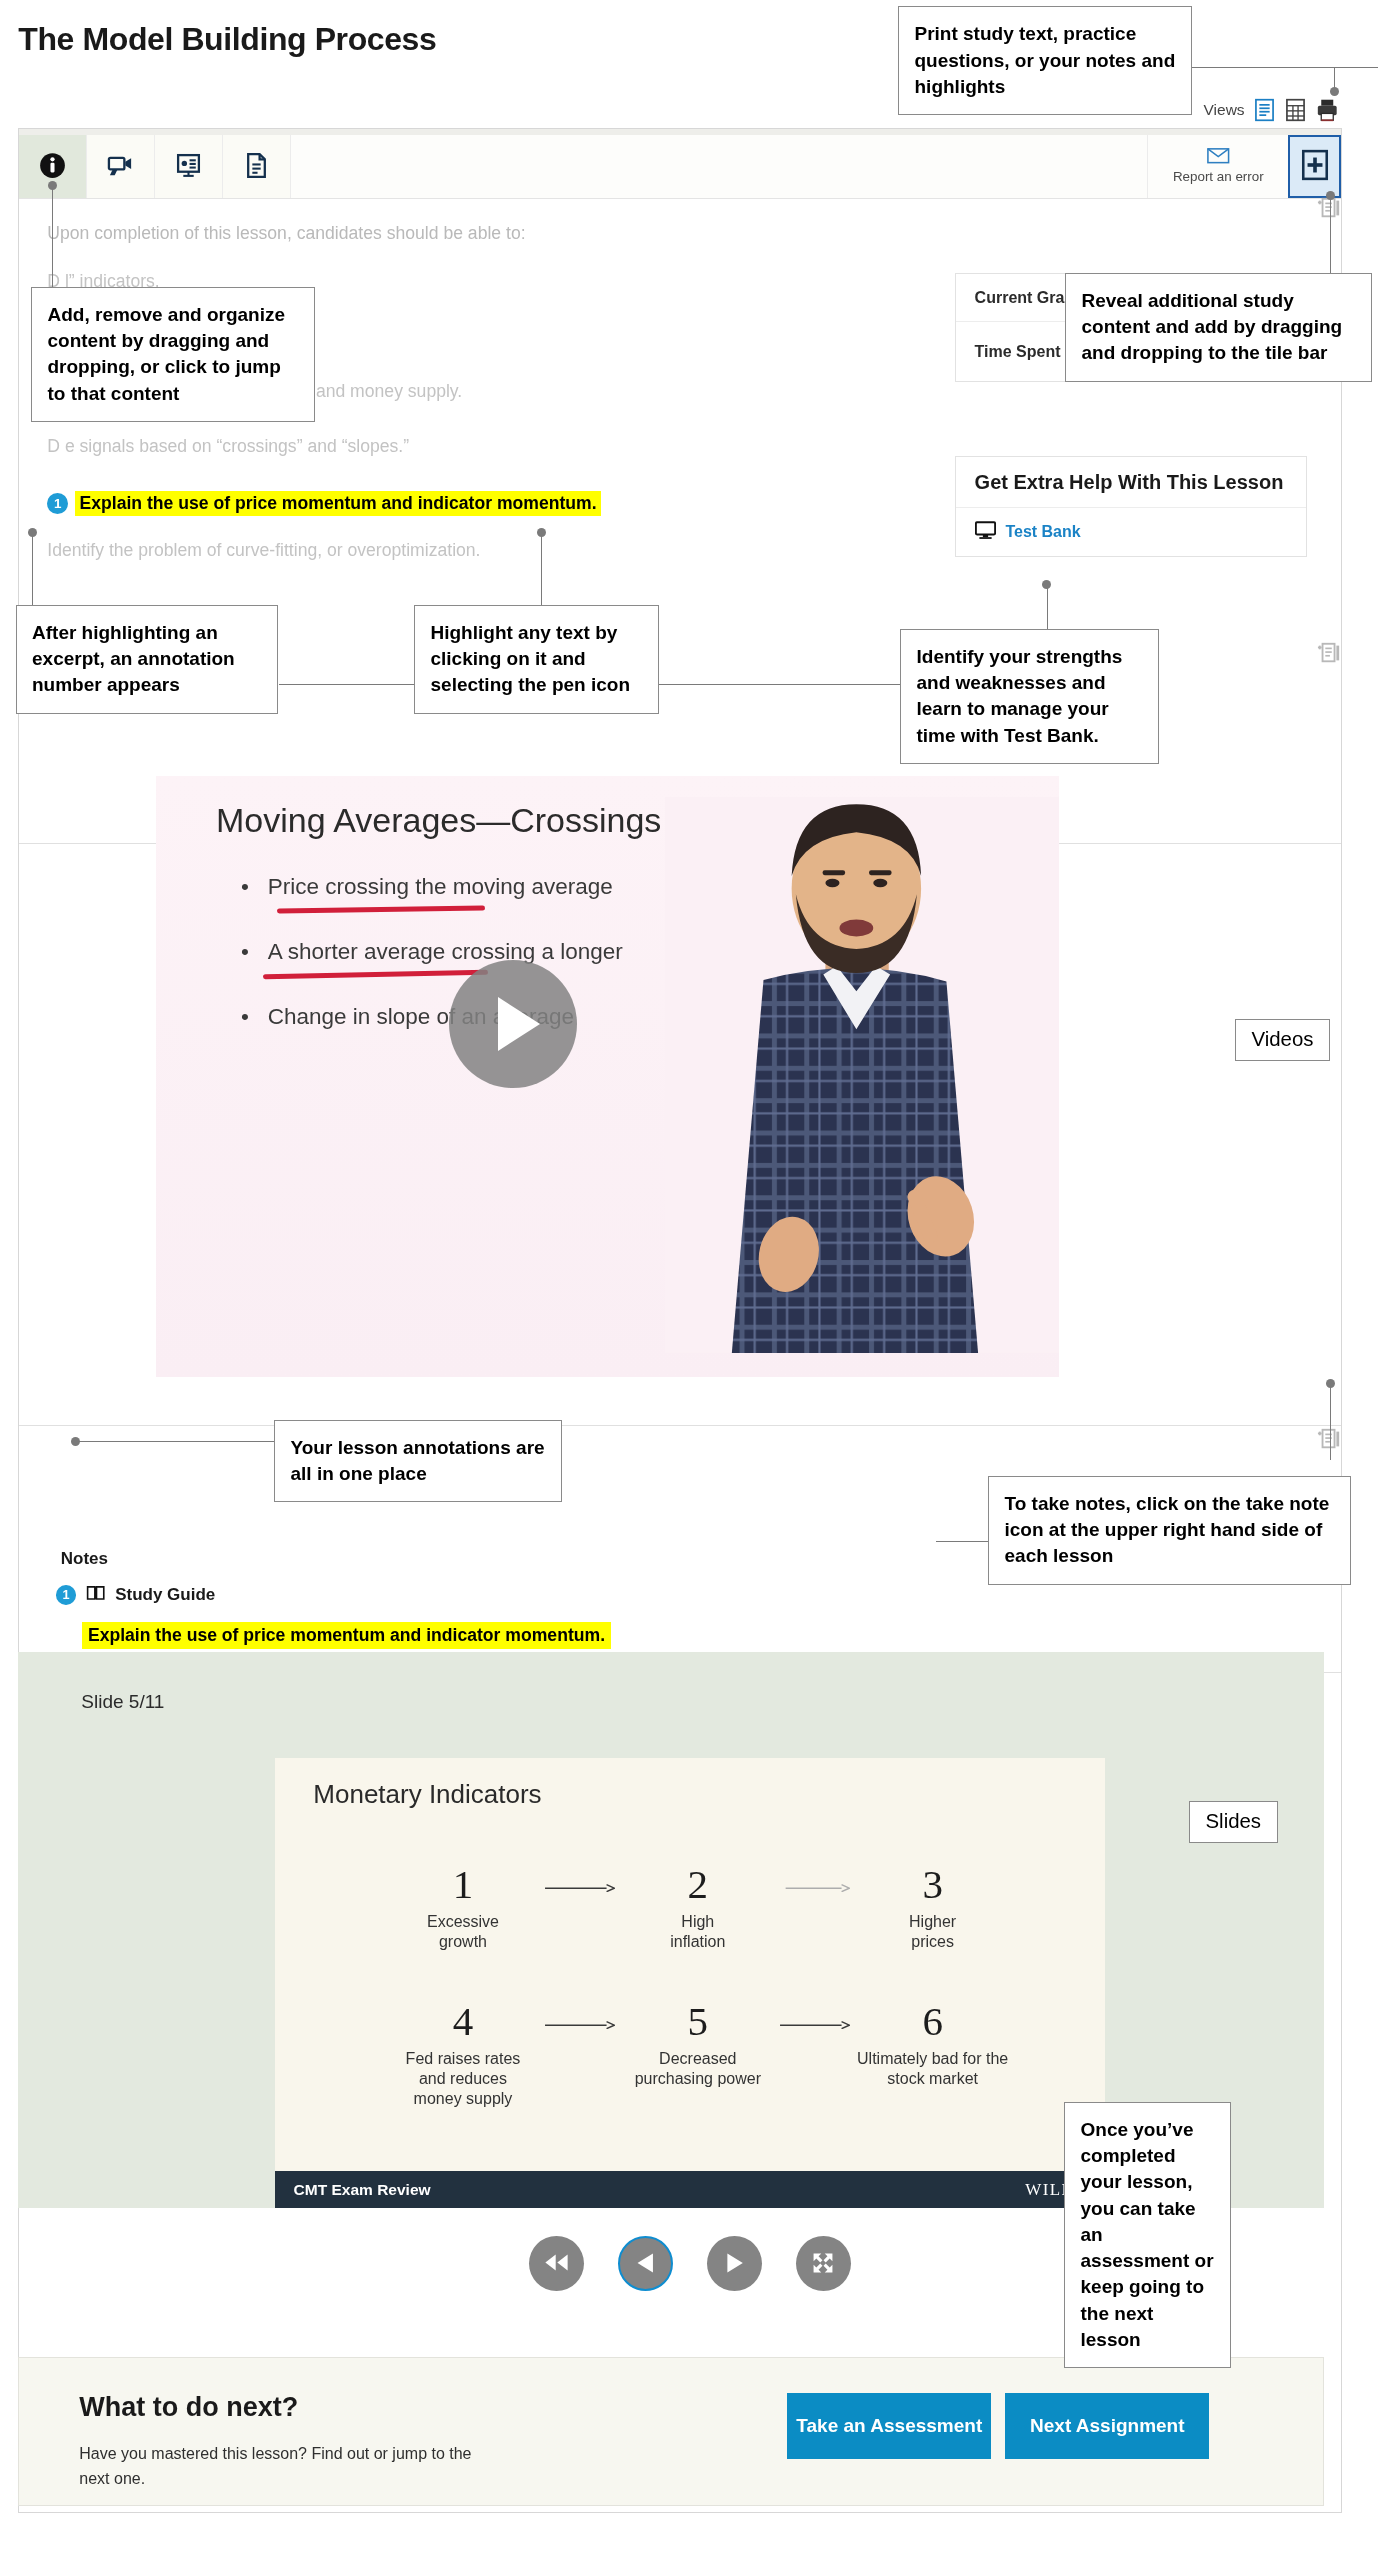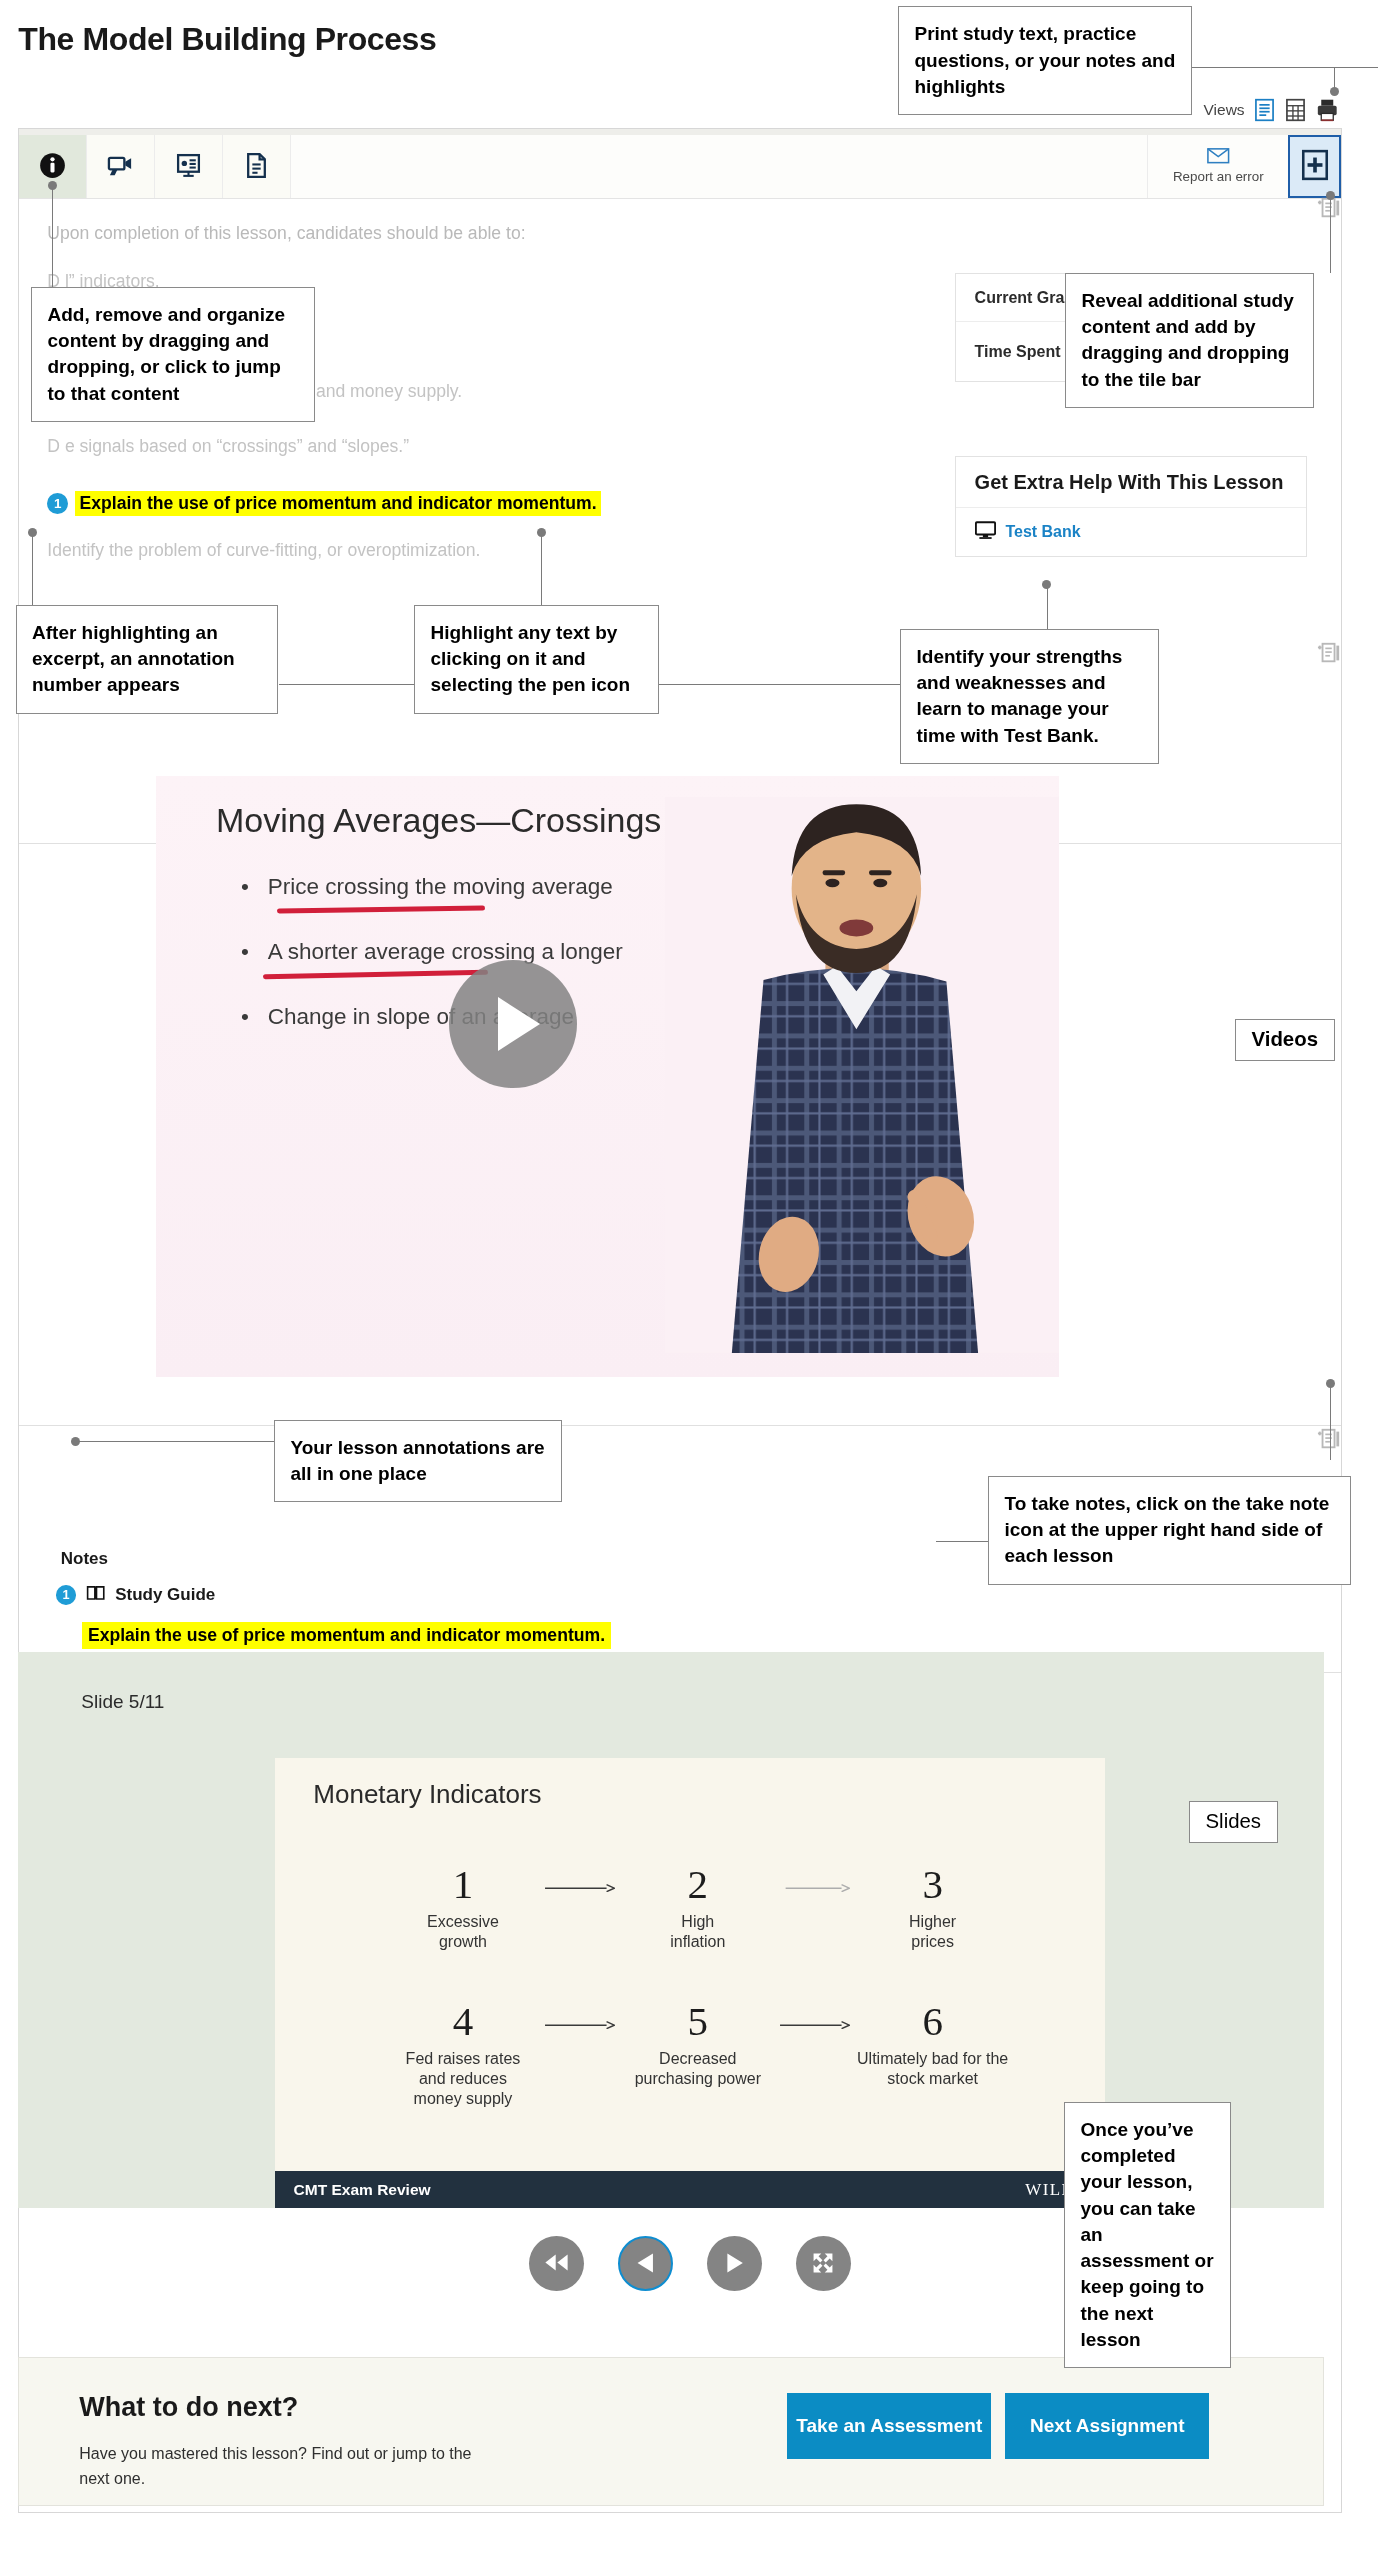--- a/index.html
+++ b/index.html
@@ -559,37 +559,37 @@
 <div class="leader v" style="left:1334px; top:67px; height:24px;"></div>
 <div class="dot" style="left:1330px; top:87px;"></div>
 <div class="callout" style="left:898px; top:6.3px; width:294px;">Print study text, practice questions, or your notes and highlights</div>
 
 <div class="leader v" style="left:52px; top:184px; height:148px;"></div>
 <div class="dot" style="left:48px; top:181px;"></div>
 <div class="callout" style="left:31px; top:287px; width:284px;">Add, remove and organize content by dragging and dropping, or click to jump to that content</div>
 
 <div class="leader v" style="left:1330px; top:196px; height:77px;"></div>
 <div class="dot" style="left:1326px; top:191px;"></div>
-<div class="callout" style="left:1065px; top:273px; width:249px;">Reveal additional study content and add by dragging and dropping to the tile bar</div>
+<div class="callout" style="left:1065px; top:273px; width:307px;">Reveal additional study content and add by dragging and dropping to the tile bar</div>
 
 <div class="leader v" style="left:32px; top:531px; height:77px;"></div>
 <div class="dot" style="left:28px; top:528px;"></div>
 <div class="callout" style="left:15.5px; top:605px; width:262px;">After highlighting an excerpt, an annotation number appears</div>
 
 <div class="leader v" style="left:541px; top:531px; height:77px;"></div>
 <div class="dot" style="left:537px; top:528px;"></div>
 <div class="leader h" style="left:279px; top:684px; width:141px;"></div>
 <div class="callout" style="left:414px; top:605px; width:245px;">Highlight any text by clicking on it and selecting the pen icon</div>
 
 <div class="leader v" style="left:1047px; top:584px; height:45px;"></div>
 <div class="dot" style="left:1042px; top:580px;"></div>
 <div class="leader h" style="left:658px; top:684px; width:243px;"></div>
 <div class="callout" style="left:900px; top:629px; width:259px;">Identify your strengths and weaknesses and learn to manage your time with Test Bank.</div>
 
-<div class="clabel" style="left:1235px; top:1019px;font-weight:bold;">Videos</div>
+<div class="clabel" style="left:1235px; top:1019px;">Videos</div>
 
 <div class="leader h" style="left:75px; top:1441px; width:200px;"></div>
 <div class="dot" style="left:71px; top:1437px;"></div>
 <div class="callout" style="left:274px; top:1420px; width:288px;">Your lesson annotations are all in one place</div>
 
 <div class="leader v" style="left:1330px; top:1383px; height:77px;"></div>
 <div class="dot" style="left:1326px; top:1379px;"></div>
 <div class="leader h" style="left:936px; top:1541px; width:56px;"></div>
 <div class="callout" style="left:988px; top:1476px; width:363px;">To take notes, click on the take note icon at the upper right hand side of each lesson</div>
 

